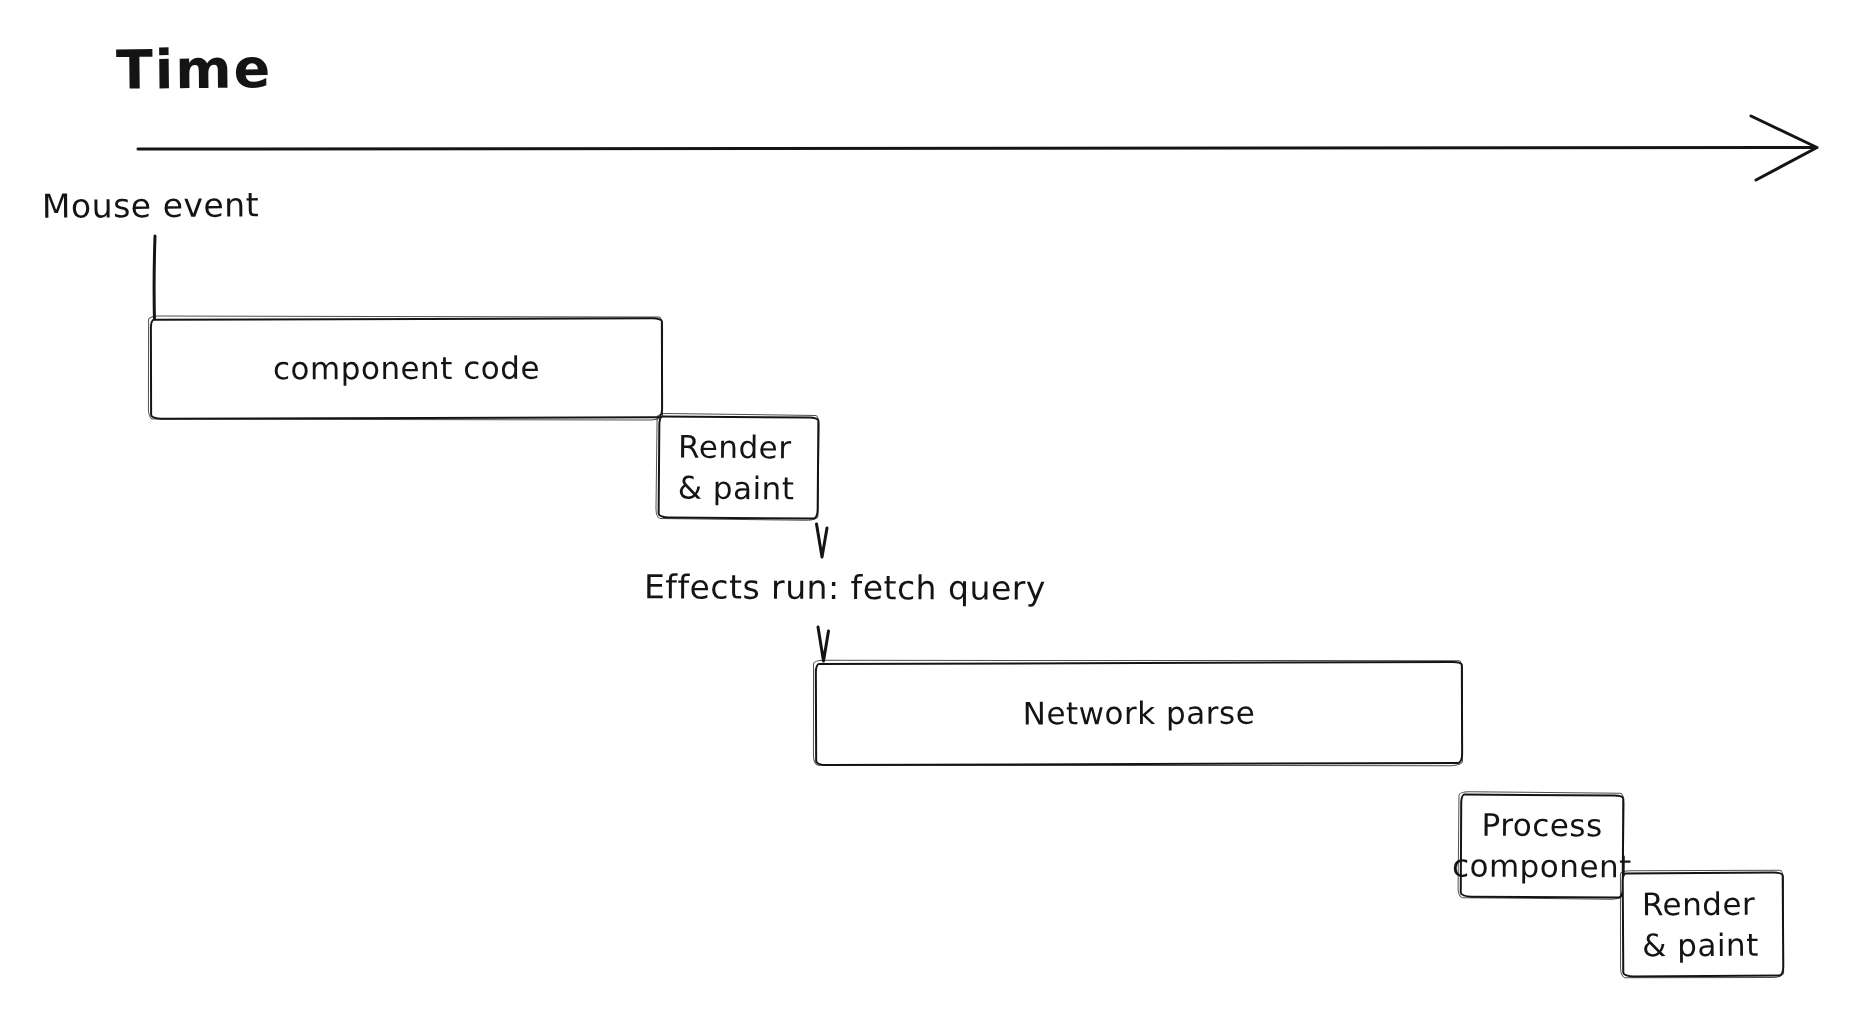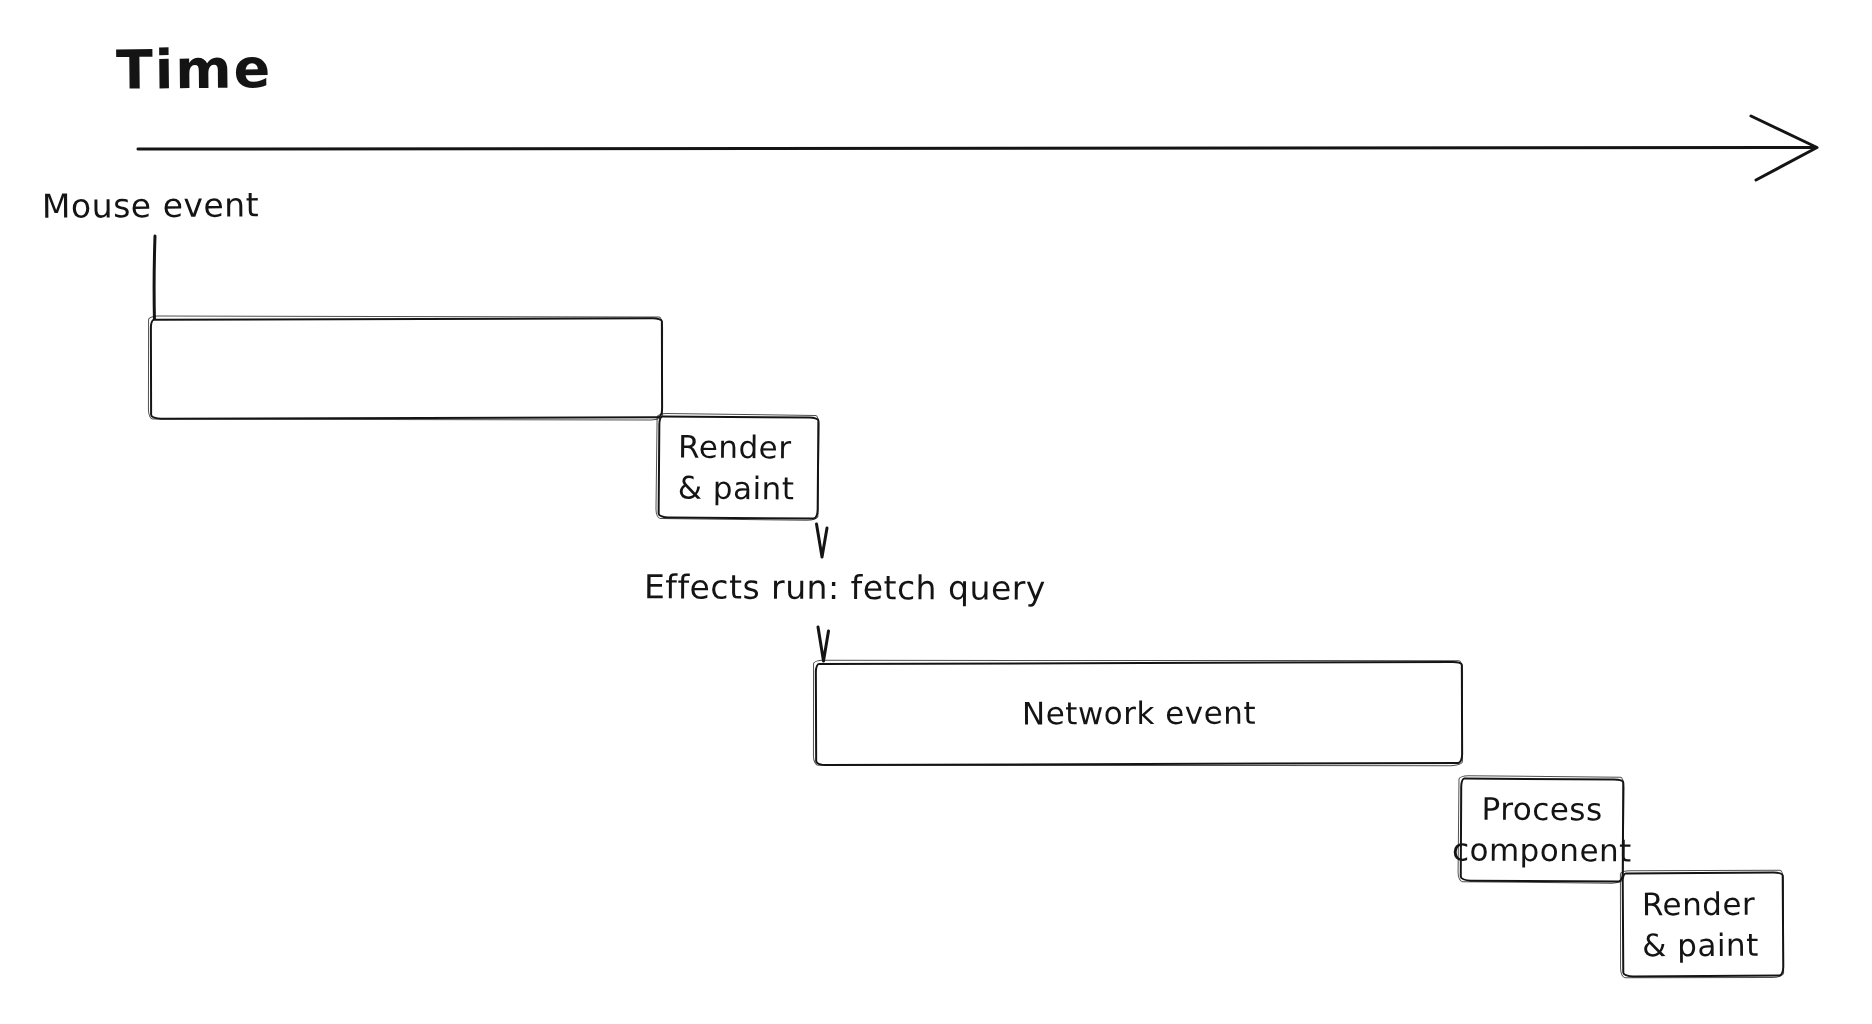--- a/index.html
+++ b/index.html
@@ -74,21 +74,21 @@
     inset: -4px -2px -3px -4px;
     border: 1.5px solid var(--stroke);
     border-radius: 10px 4px 12px 5px / 4px 11px 5px 10px;
     transform: rotate(0.25deg);
     opacity: 0.75;
     pointer-events: none;
   }
   .box-download-parse { left: 150px; top: 318px; width: 513px; height: 101px; transform: rotate(-0.15deg); }
   .box-render-paint-1 { left: 658px; top: 416px; width: 161px; height: 103px; transform: rotate(0.45deg); align-items: flex-start; padding-left: 18px; }
   .box-network-fetch  { left: 815px; top: 662px; width: 648px; height: 103px; transform: rotate(-0.2deg); }
-  .box-process-response { left: 1460px; top: 778px; width: 164px; height: 104px; transform: rotate(0.3deg); }
+  .box-process-response { left: 1460px; top: 794px; width: 164px; height: 104px; transform: rotate(0.3deg); }
   .box-render-paint-2 { left: 1622px; top: 872px; width: 162px; height: 105px; transform: rotate(-0.35deg); align-items: flex-start; padding-left: 18px; }
 </style>
 </head>
 <body>
 
 <div class="canvas">
 
   <svg class="lines-layer" viewBox="0 0 1872 1024">
 
     <path d="M 138 149 Q 900 145.5 1814 147.5"></path>
@@ -99,31 +99,32 @@
     <path d="M 816.5 524 L 822 557 M 827 528 L 822 557"></path>
 
     <path d="M 818 627 L 823.5 661 M 828.5 631 L 823.5 661"></path>
   </svg>
 
   <div class="diagram-title">Time</div>
 
   <div class="free-label label-mouse-event">Mouse event</div>
 
   <div class="sketch-box box-download-parse">
+    <div>component code</div>
   </div>
 
   <div class="sketch-box box-render-paint-1">
     <div>Render</div>
     <div>&amp; paint</div>
   </div>
 
   <div class="free-label label-effects-run">Effects run: fetch query</div>
 
   <div class="sketch-box box-network-fetch">
-    <div>Network event</div>
+    <div>Network parse</div>
   </div>
 
   <div class="sketch-box box-process-response">
     <div>Process</div>
     <div>component</div>
   </div>
 
   <div class="sketch-box box-render-paint-2">
     <div>Render</div>
     <div>&amp; paint</div>

